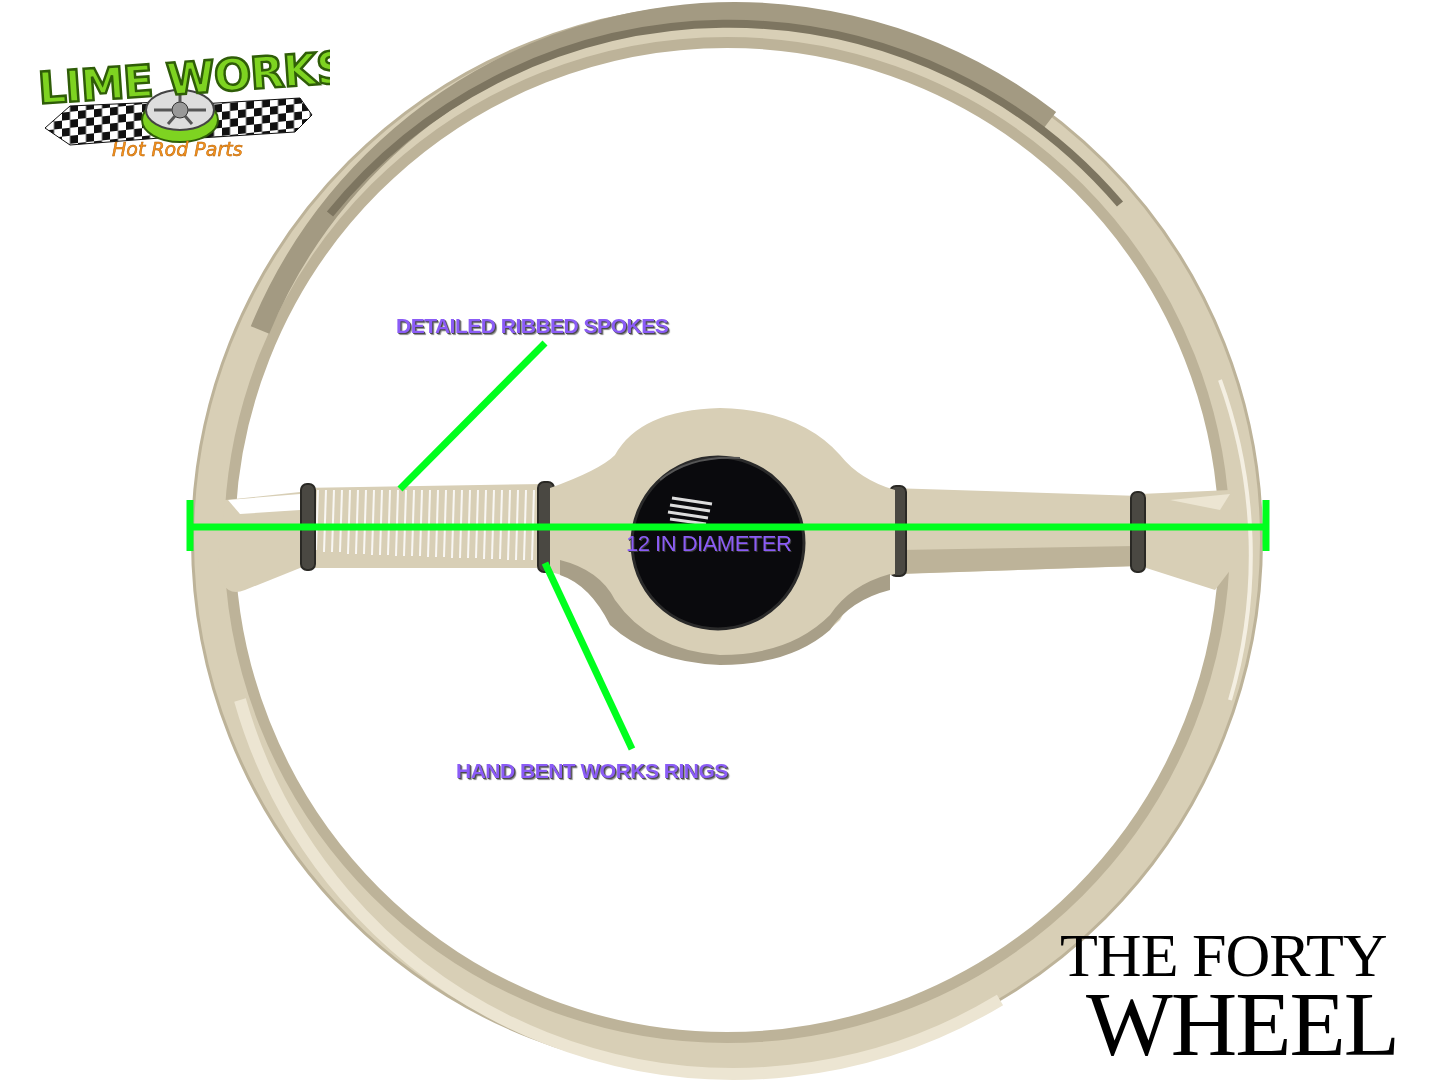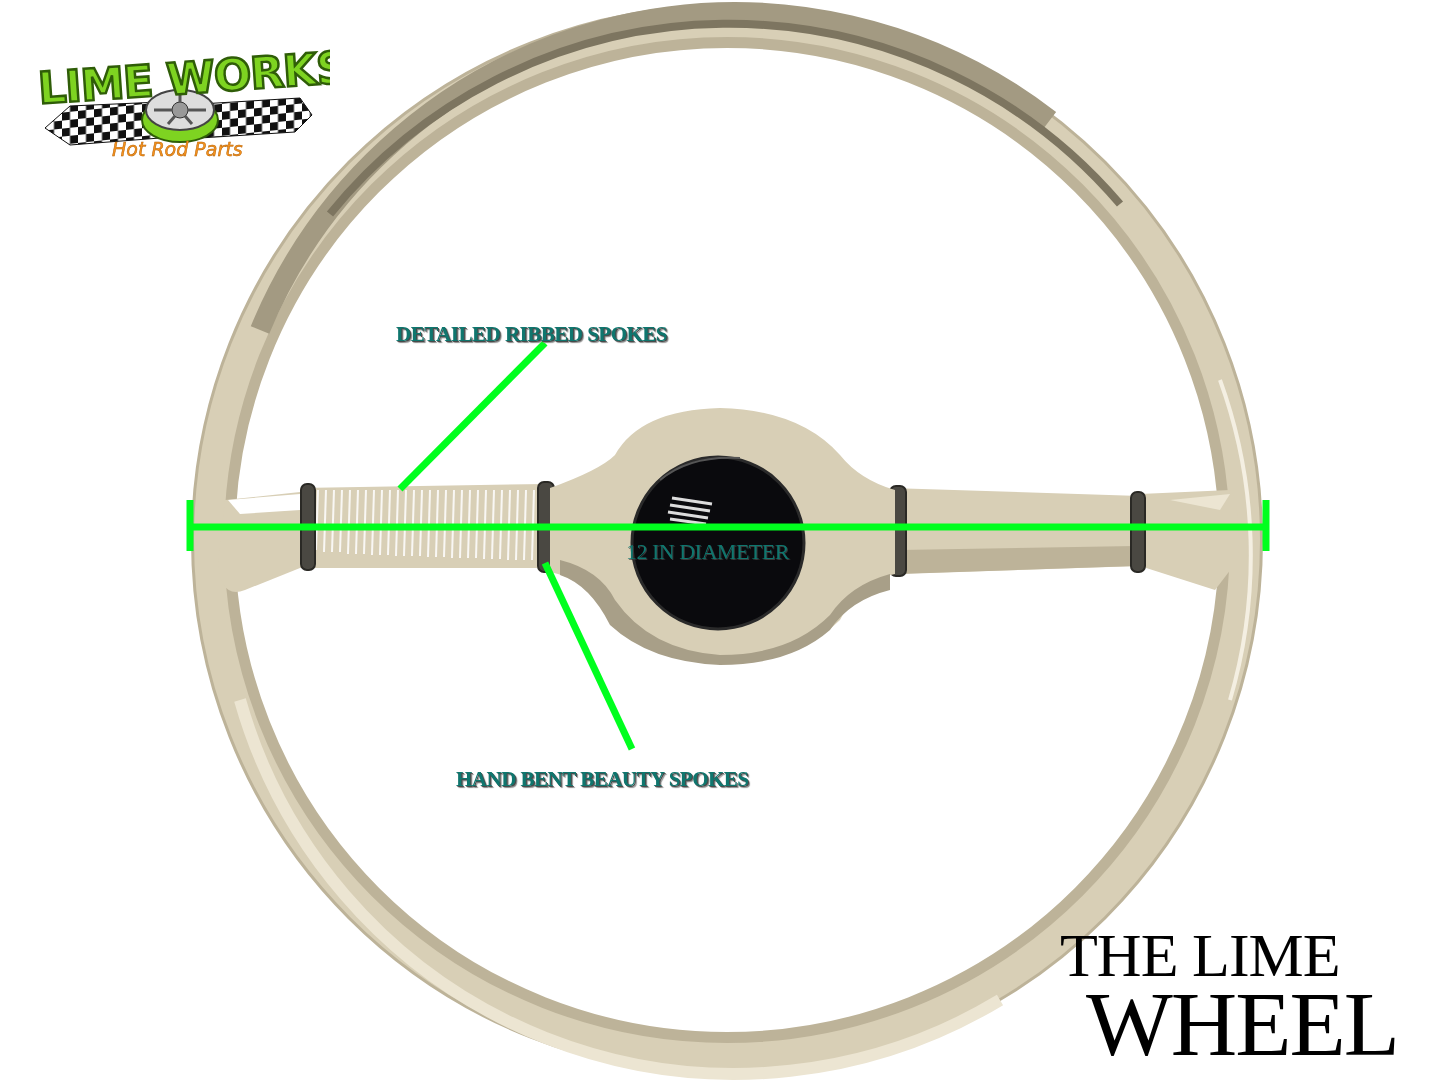--- a/index.html
+++ b/index.html
@@ -1,19 +1,19 @@
 <!DOCTYPE html>
 <html><head>
 <meta charset="utf-8">
 <style>
   html, body { margin:0; padding:0; background:#ffffff; }
   body { width:1445px; height:1084px; position:relative; overflow:hidden; font-family:"Liberation Serif", serif; }
   .layer { position:absolute; left:0; top:0; width:1445px; height:1084px; }
   .logo { position:absolute; left:30px; top:20px; width:300px; height:140px; }
-  .label { position:absolute; color:#0f766e; font-family:Liberation Serif, serif; font-weight:bold; white-space:nowrap; text-shadow:1px 1px 0 #4a4a4a, 2px 2px 1px #888; letter-spacing:-0.5px;margin-top:8px; }
+  .label { position:absolute; color:#8b5cf6; font-family:Liberation Sans, sans-serif; font-weight:bold; white-space:nowrap; text-shadow:1px 1px 0 #4a4a4a, 2px 2px 1px #888; letter-spacing:-0.5px; }
   .label-spokes { left:396px; top:314px; font-size:21px; }
   .label-rings { left:456px; top:759px; font-size:21px; }
   .label-diameter { left:626px; top:531px; font-size:22px; font-weight:normal; text-shadow:1px 1px 0 #3a3a3a; }
   .title { position:absolute; color:#000; font-family:"Liberation Serif", serif; white-space:nowrap; line-height:1; }
   .title-1 { left:1060px; top:924px; font-size:62px; letter-spacing:-1px; }
   .title-2 { left:1086px; top:978px; font-size:92px; letter-spacing:-2px; }
 </style>
 </head>
 <body>
 
@@ -124,17 +124,17 @@
           <line x1="162" y1="104" x2="155" y2="96"></line>
       </g>
     </g>
 
     <text x="8" y="74" font-family="DejaVu Sans, sans-serif" font-weight="bold" font-size="44" fill="#7ed321" stroke="#2f5d08" stroke-width="2.5" transform="rotate(-4 150 60)" letter-spacing="-1">LIME WORKS</text>
     <text x="82" y="136" font-family="DejaVu Sans, sans-serif" font-style="italic" font-size="19" fill="#f7931e" stroke="#b35f00" stroke-width="0.5">Hot Rod Parts</text>
   </svg>
 </div>
 
 <div class="label label-spokes">DETAILED RIBBED SPOKES</div>
-<div class="label label-rings">HAND BENT BEAUTY SPOKES</div>
+<div class="label label-rings">HAND BENT WORKS RINGS</div>
 <div class="label label-diameter">12 IN DIAMETER</div>
 
-<div class="title title-1">THE LIME</div>
+<div class="title title-1">THE FORTY</div>
 <div class="title title-2">WHEEL</div>
 
 </body></html>

